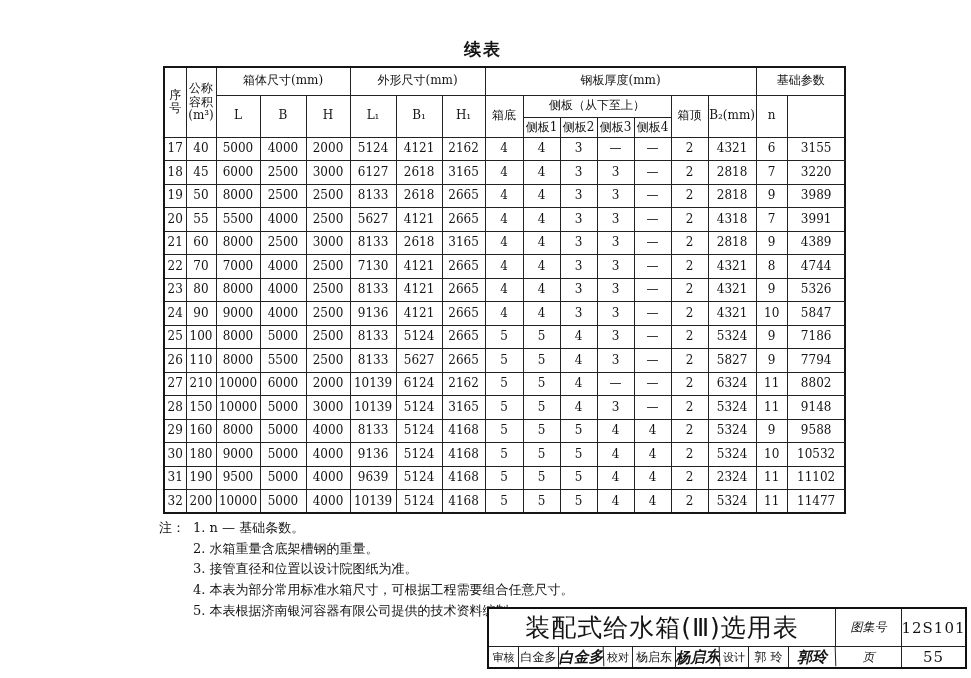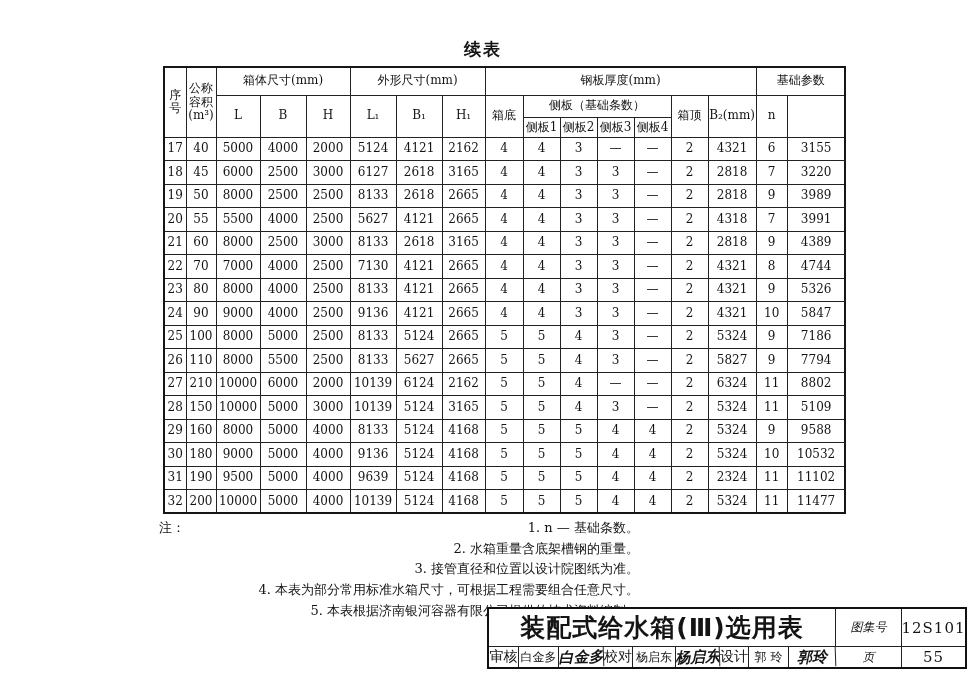--- a/index.html
+++ b/index.html
@@ -37,49 +37,49 @@
   table.main tbody tr{height:23.5px;}
   table.main tbody td{font-size:12px;}
 
   
   .notes{
     position:absolute;left:159px;top:518px;width:480px;display:flex;
     font-size:13px;line-height:20.7px;
   }
   .notes-label{flex:0 0 34px;}
   .notes-list{flex:1;}
-  .note-item{white-space:nowrap;text-align:right;}
+  .note-item{white-space:nowrap;}
 
   
   .tblock{
     position:absolute;left:487px;top:607px;
     display:grid;
     grid-template-columns:30px 40px 45px 29px 43px 44px 29px 40px 47px 66px 63px;
     grid-template-rows:38px 20px;
     border:2px solid #111;background:#fff;
   }
   .tb-cell{
     border-right:1px solid #222;border-bottom:1px solid #222;
     display:flex;align-items:center;justify-content:center;
     font-size:12px;white-space:nowrap;overflow:hidden;
   }
   .tb-r2{border-bottom:none;}
   .tb-last{border-right:none;}
   .tb-title{
     grid-column:1 / 10;
     font-family:"DejaVu Sans","Liberation Sans",sans-serif;
-    font-weight:bold;font-size:25px;letter-spacing:1px;
+    font-weight:normal;font-size:25px;letter-spacing:1px;
   }
   .tb-label{font-size:12px;font-style:italic;}
   .tb-no{font-size:15px;letter-spacing:1px;text-align:center;}
   .tb-sig{
     font-weight:bold;font-style:italic;font-size:15px;
     transform:rotate(-2deg);
   }
-  .tb-small{font-size:14px;}
+  .tb-small{font-size:11px;}
 </style>
 </head>
 <body>
 
 <div class="sheet">
 
   <div class="cont-title">续表</div>
 
   <table class="main">
     <colgroup>
@@ -117,21 +117,21 @@
 (kg)</th>
       </tr>
       <tr class="hrow2">
         <th rowspan="2">L</th>
         <th rowspan="2">B</th>
         <th rowspan="2">H</th>
         <th rowspan="2">L₁</th>
         <th rowspan="2">B₁</th>
         <th rowspan="2">H₁</th>
         <th rowspan="2">箱底</th>
-        <th colspan="4">侧板（基础条数）</th>
+        <th colspan="4">侧板（从下至上）</th>
         <th rowspan="2">箱顶</th>
         <th rowspan="2">B₂(mm)</th>
         <th rowspan="2">n</th>
       </tr>
       <tr class="hrow3">
         <th>侧板1</th>
         <th>侧板2</th>
         <th>侧板3</th>
         <th>侧板4</th>
       </tr>
@@ -356,21 +356,21 @@
           <td>5124</td>
           <td>3165</td>
           <td>5</td>
           <td>5</td>
           <td>4</td>
           <td>3</td>
           <td>—</td>
           <td>2</td>
           <td>5324</td>
           <td>11</td>
-          <td>5109</td>
+          <td>9148</td>
         </tr>
         <tr>
           <td>29</td>
           <td>160</td>
           <td>8000</td>
           <td>5000</td>
           <td>4000</td>
           <td>8133</td>
           <td>5124</td>
           <td>4168</td>

